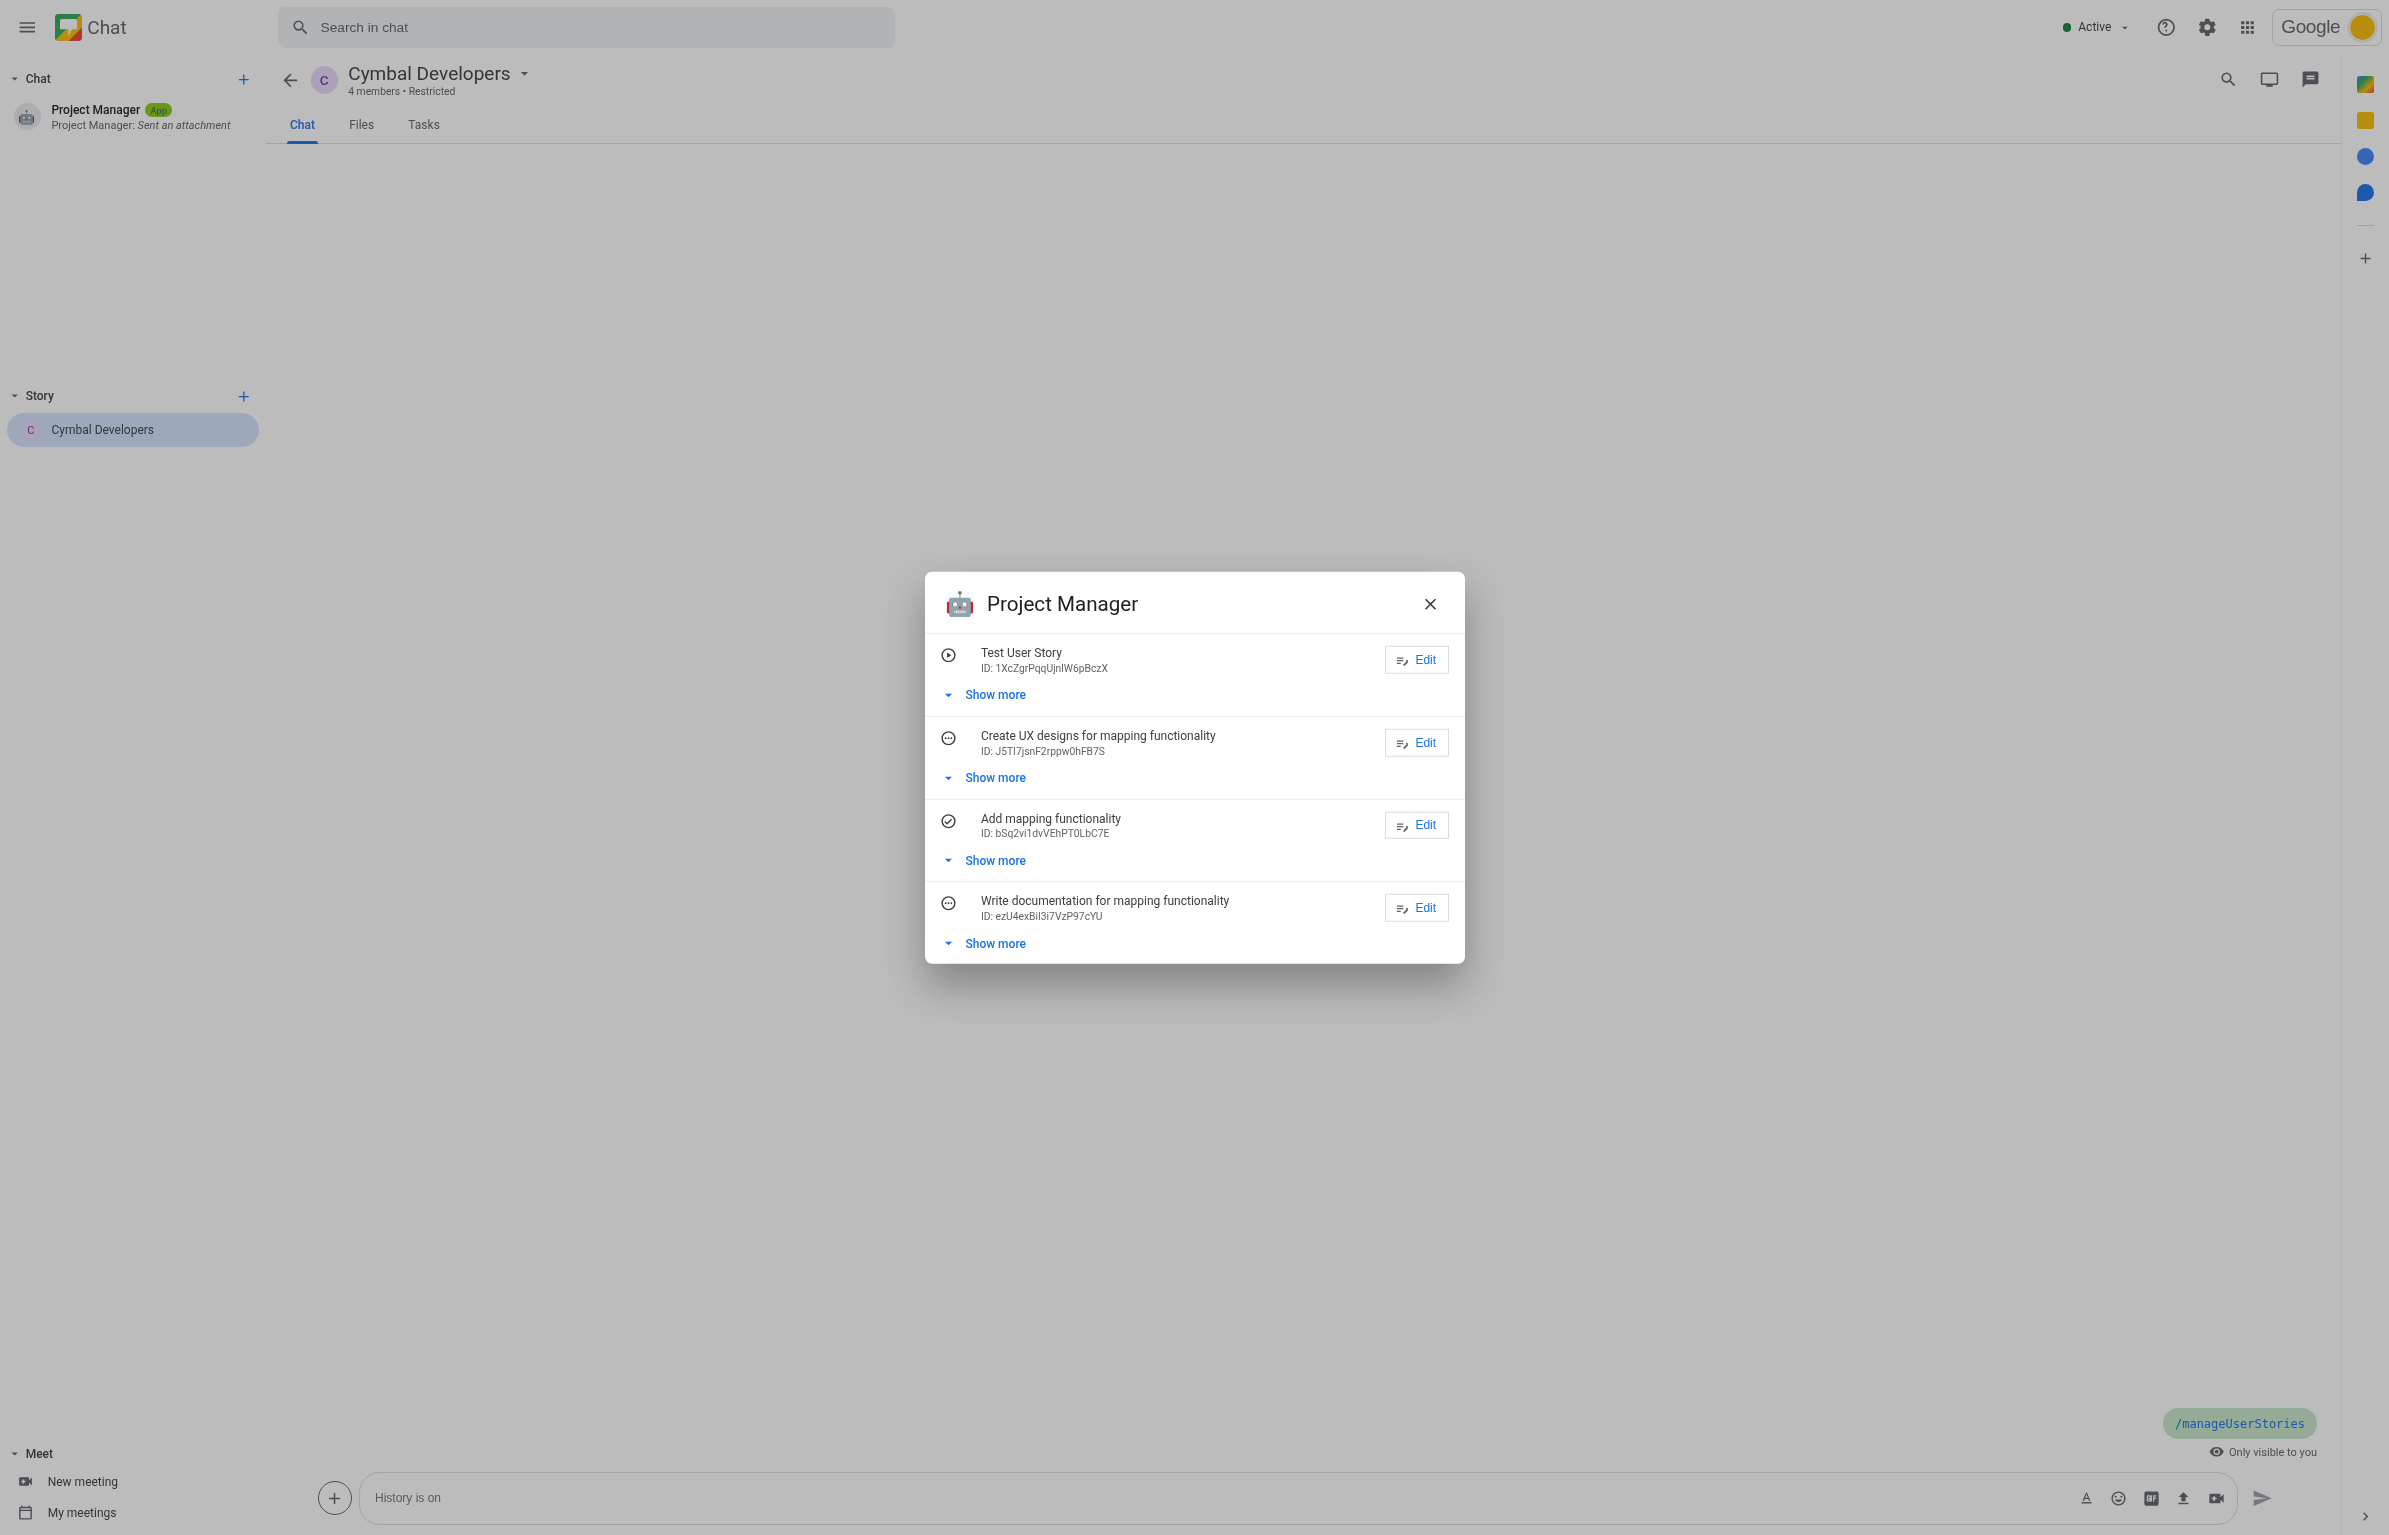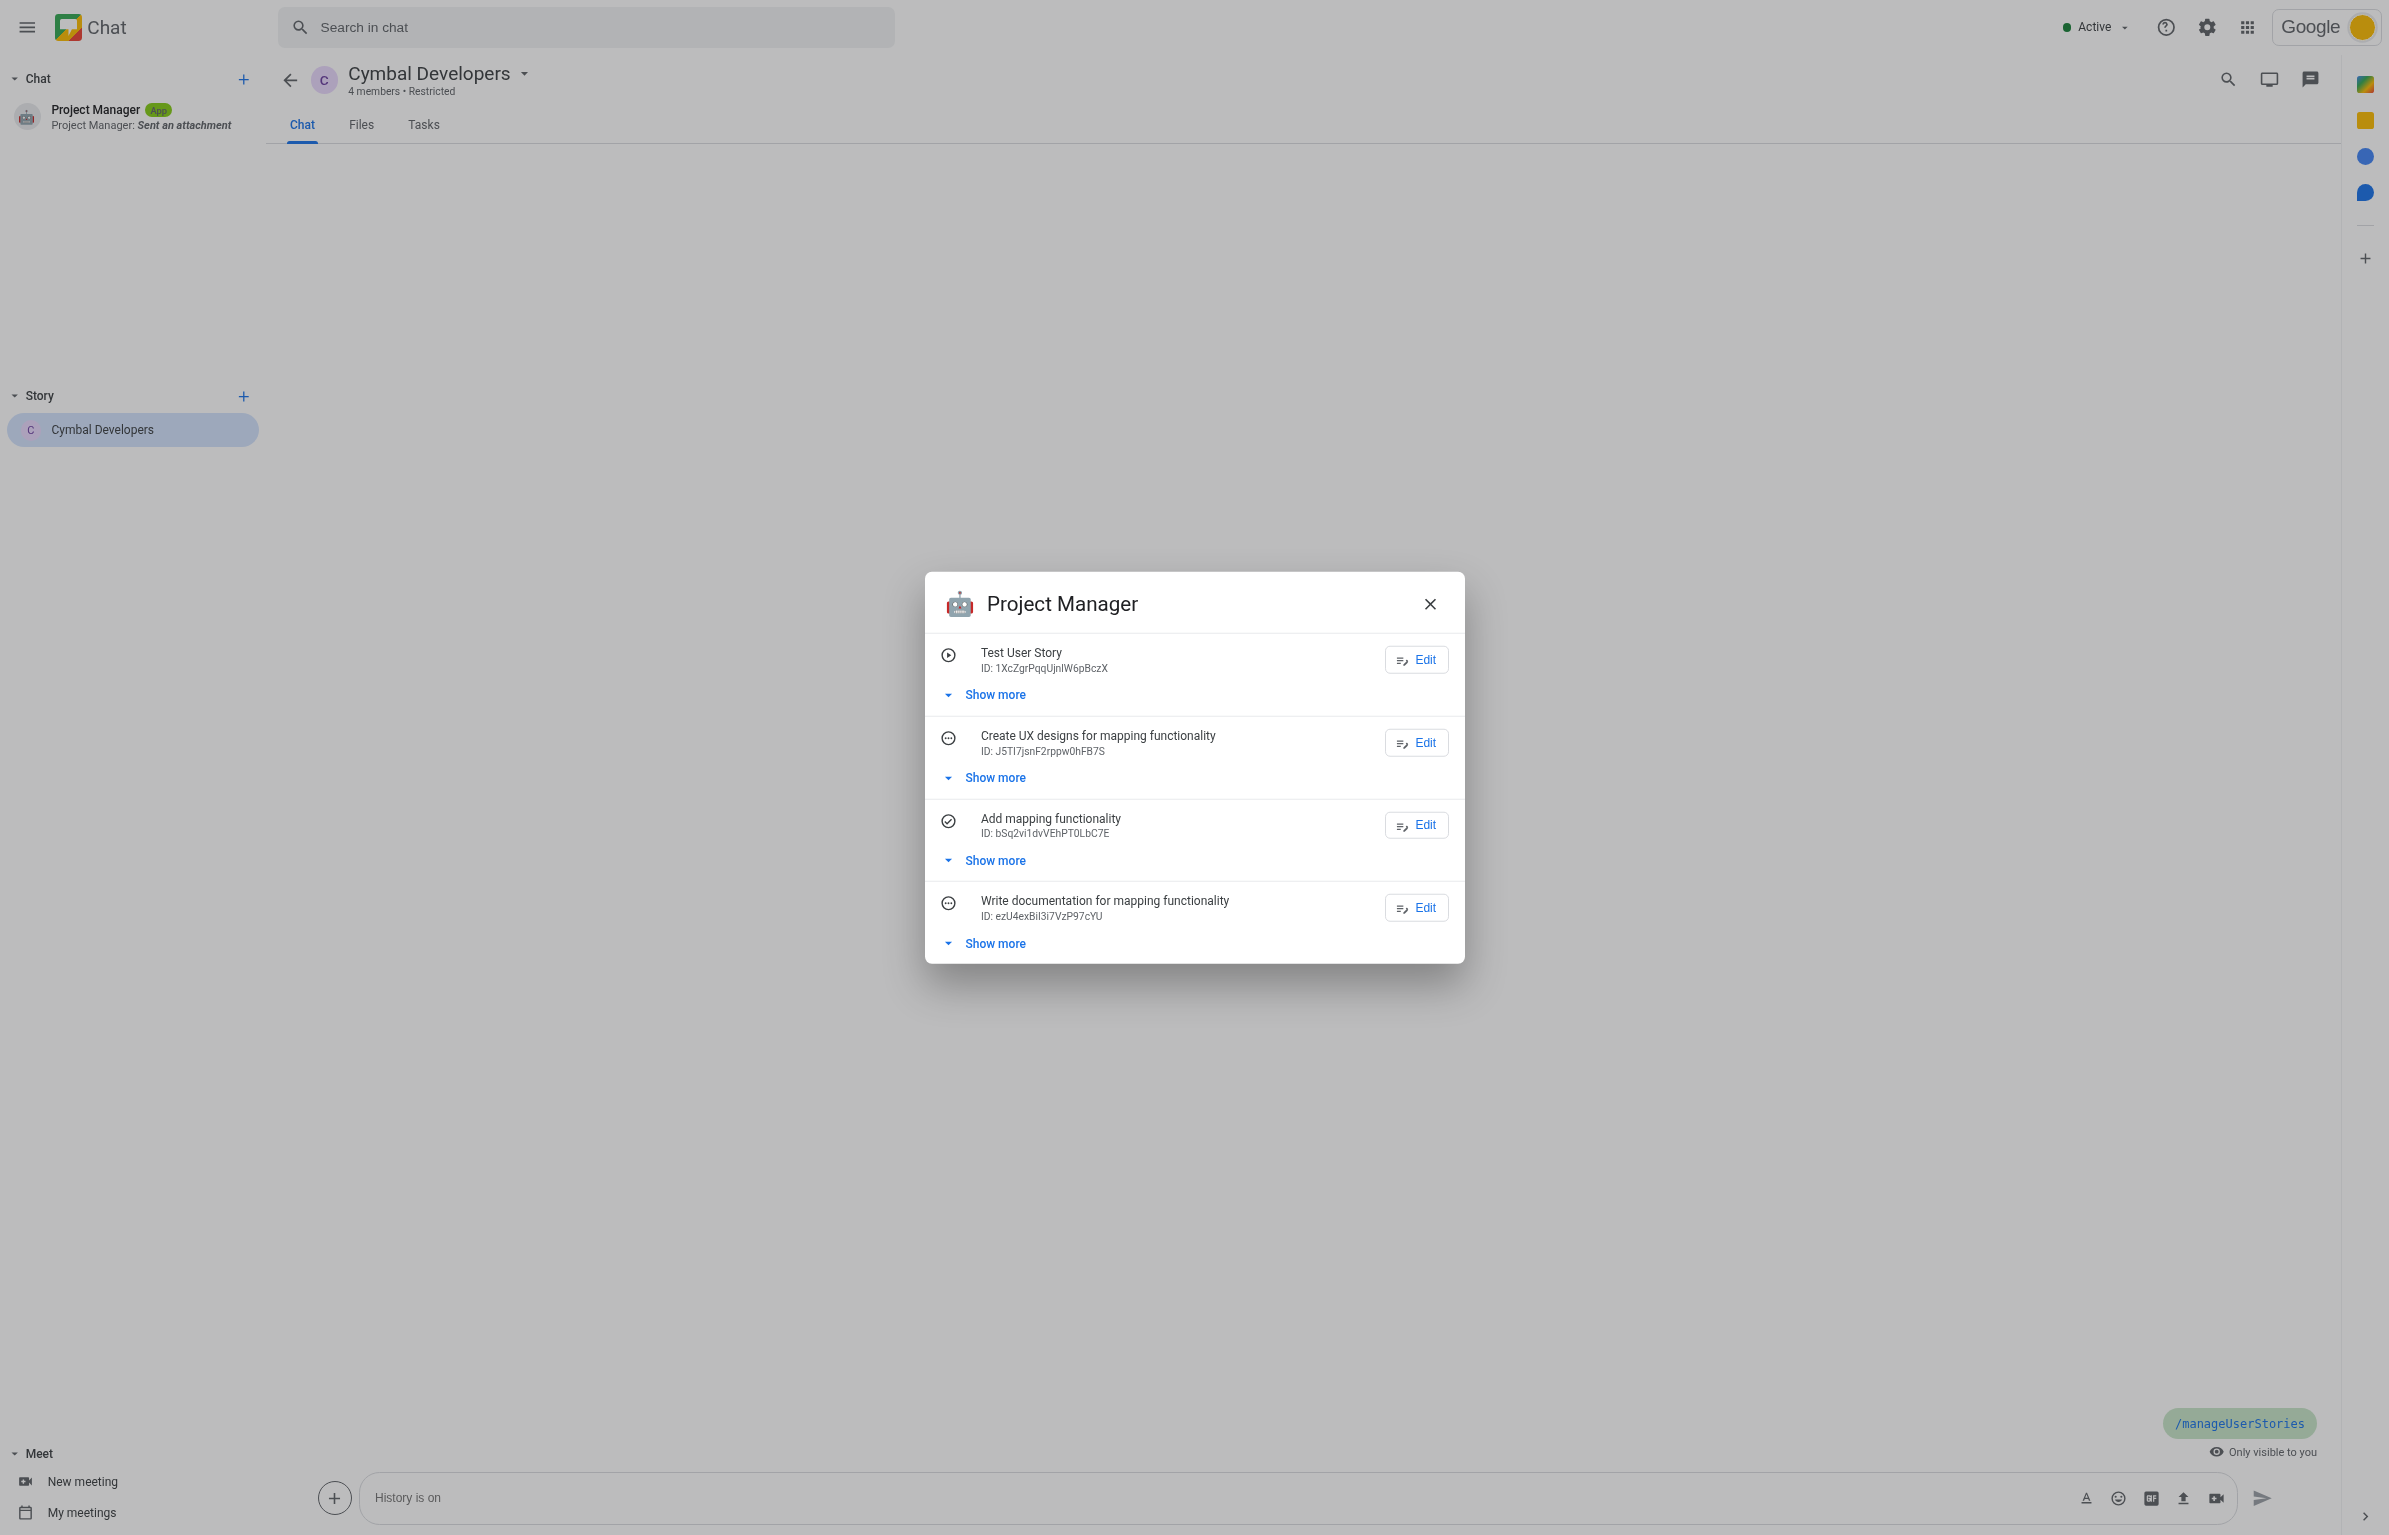--- a/index.html
+++ b/index.html
@@ -29,21 +29,21 @@
   .sidebar { width:266px; display:flex; flex-direction:column; padding:6.9px 0; }
   .section-head { display:flex; align-items:center; padding:5.1px 10.3px 5.1px 6.9px; font-size:12px; color:#3c4043; font-weight:500; }
   .section-head .chev { color:#5f6368; }
   .plus-blue { color:#1a73e8; font-size:19px; margin-left:auto; width:24px; height:24px; display:flex; align-items:center; justify-content:center; cursor:pointer; }
   .sb-item { display:flex; align-items:flex-start; gap:10.3px; padding:6.9px 13.7px; border-radius:0 17px 17px 0; cursor:pointer; }
   .sb-item .sb-avatar { width:27.4px; height:27.4px; border-radius:50%; background:#e8eaed; display:flex; align-items:center; justify-content:center; flex-shrink:0; }
   .sb-title-row { display:flex; align-items:center; gap:5.1px; }
   .sb-title { font-size:12px; color:#202124; font-weight:500; }
   .app-chip { background:#84cc16; color:#5f6368; font-size:9.4px; padding:1.7px 5.1px; border-radius:6.9px; font-weight:500; }
   .sb-sub { font-size:11px; color:#5f6368; margin-top:1.7px; }
-  .sb-sub .italic { font-style:italic;font-weight:bold; }
+  .sb-sub .italic { font-style:italic; }
   .space-item { display:flex; align-items:center; gap:10.3px; padding:6.9px 10.3px 6.9px 13.7px; border-radius:17px; margin:0 6.9px; cursor:pointer; }
   .space-item.selected { background:#d3e3fd; }
   .space-item .c-circle { width:20.6px; height:20.6px; border-radius:50%; background:#e9d8fd; color:#6b3fa0; display:flex; align-items:center; justify-content:center; font-size:11px; }
   .space-item .label { font-size:12px; color:#3c4043; }
   .meet-section { margin-top:auto; }
   .meet-item { display:flex; align-items:center; gap:13.7px; padding:6.9px 17px; cursor:pointer; color:#3c4043; font-size:12px; }
   .meet-item svg { color:#5f6368; }
 
   
   .main { flex:1; display:flex; flex-direction:column; min-width:0; position:relative; background:#fff; border-radius:13.7px 0 0 0; margin-top:0; }
@@ -81,21 +81,21 @@
   .dlg-head { display:flex; align-items:center; padding:19px 20.6px 15.4px; gap:12px; }
   .robot { font-size:24px; line-height:1; }
   .dlg-title { font-size:20.6px; color:#202124; }
   .close { margin-left:auto; cursor:pointer; color:#3c4043; width:27.4px; height:27.4px; display:flex; align-items:center; justify-content:center; }
   .story { border-top:0.9px solid #e8eaed; padding:12px 15.4px 12px 15.4px; }
   .story-row { display:flex; align-items:flex-start; gap:24px; }
   .story-icon { color:#3c4043; flex-shrink:0; margin-top:0.9px; }
   .story-text { flex:1; }
   .story-title { font-size:12px; color:#3c4043; }
   .story-id { font-size:10.3px; color:#5f6368; margin-top:1.7px; }
-  .edit-btn { border:0.9px solid #dadce0; border-radius:5px; padding:5.1px 12px 5.1px 8.6px; display:flex; align-items:center; gap:5.1px; color:#1a73e8; font-size:12px; font-weight:500; cursor:pointer; background:#fff; }
+  .edit-btn { border:0.9px solid #dadce0; border-radius:0; padding:5.1px 12px 5.1px 8.6px; display:flex; align-items:center; gap:5.1px; color:#1a73e8; font-size:12px; font-weight:500; cursor:pointer; background:#fff; }
   .edit-btn svg { color:#5f6368; }
   .show-more { display:flex; align-items:center; gap:8.6px; color:#1a73e8; font-size:12px; font-weight:500; margin-top:12px; cursor:pointer; }
 
   svg { display:block; }
 </style>
 </head>
 <body>
 
 <div class="app">
   <div class="header">

